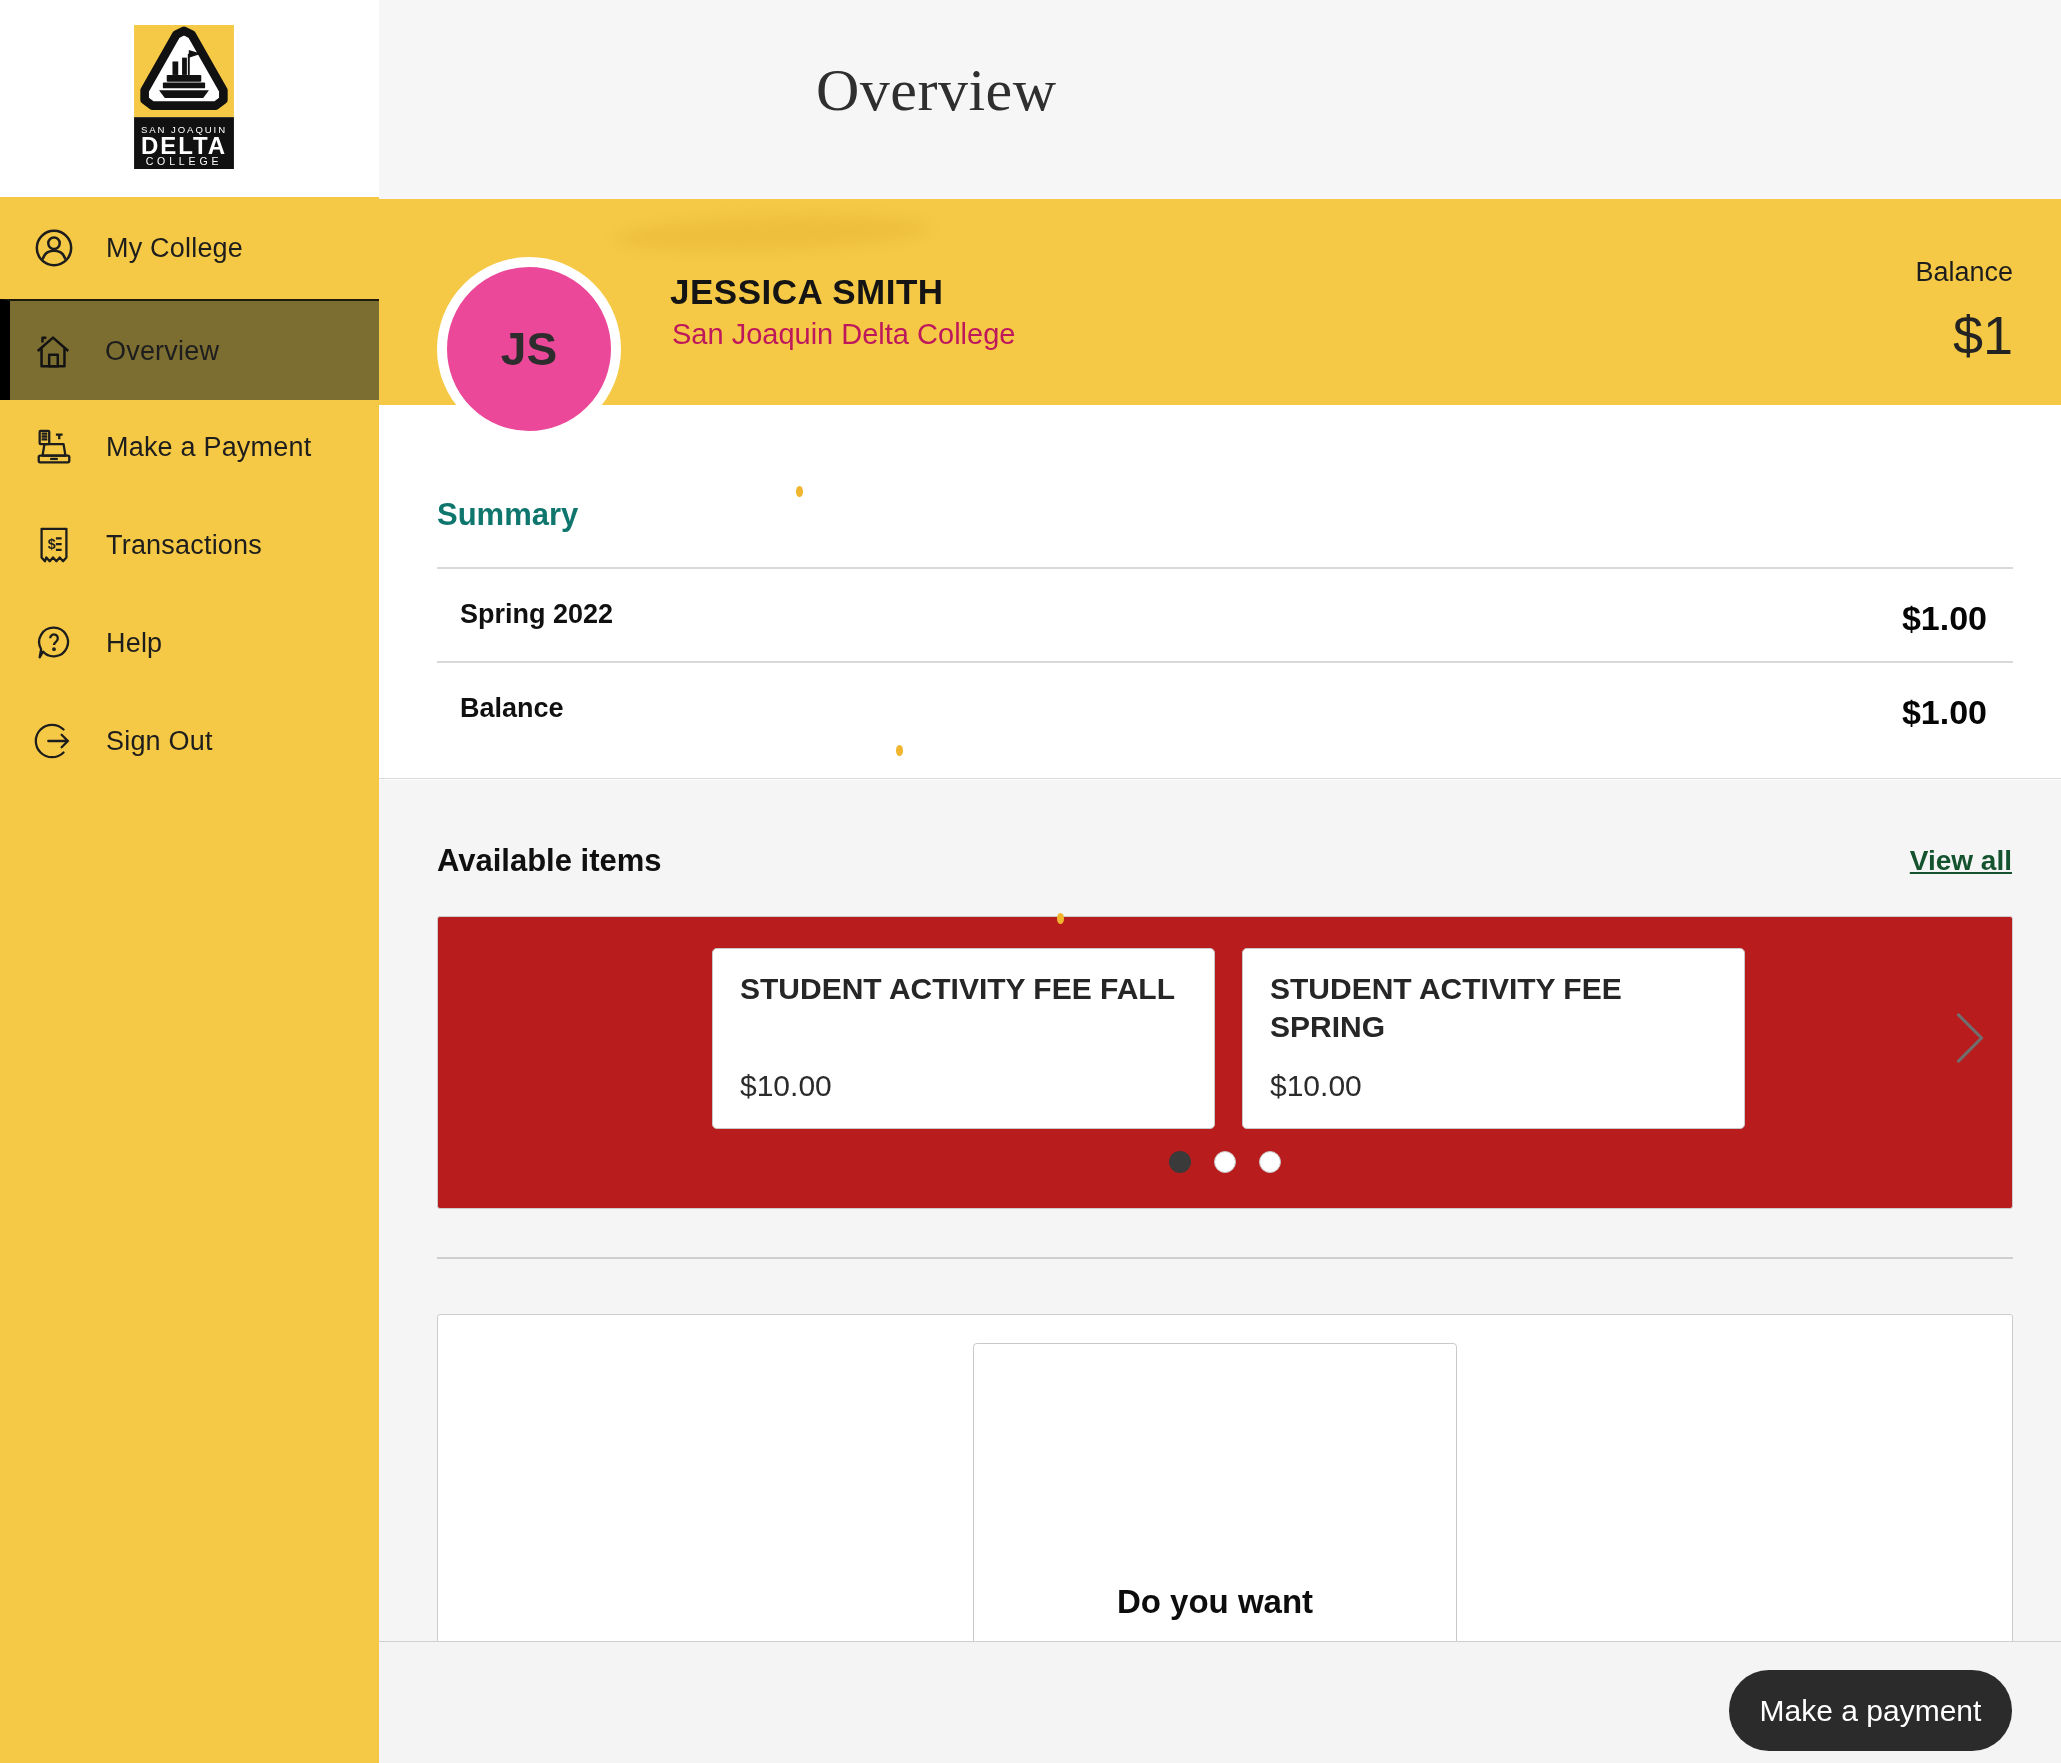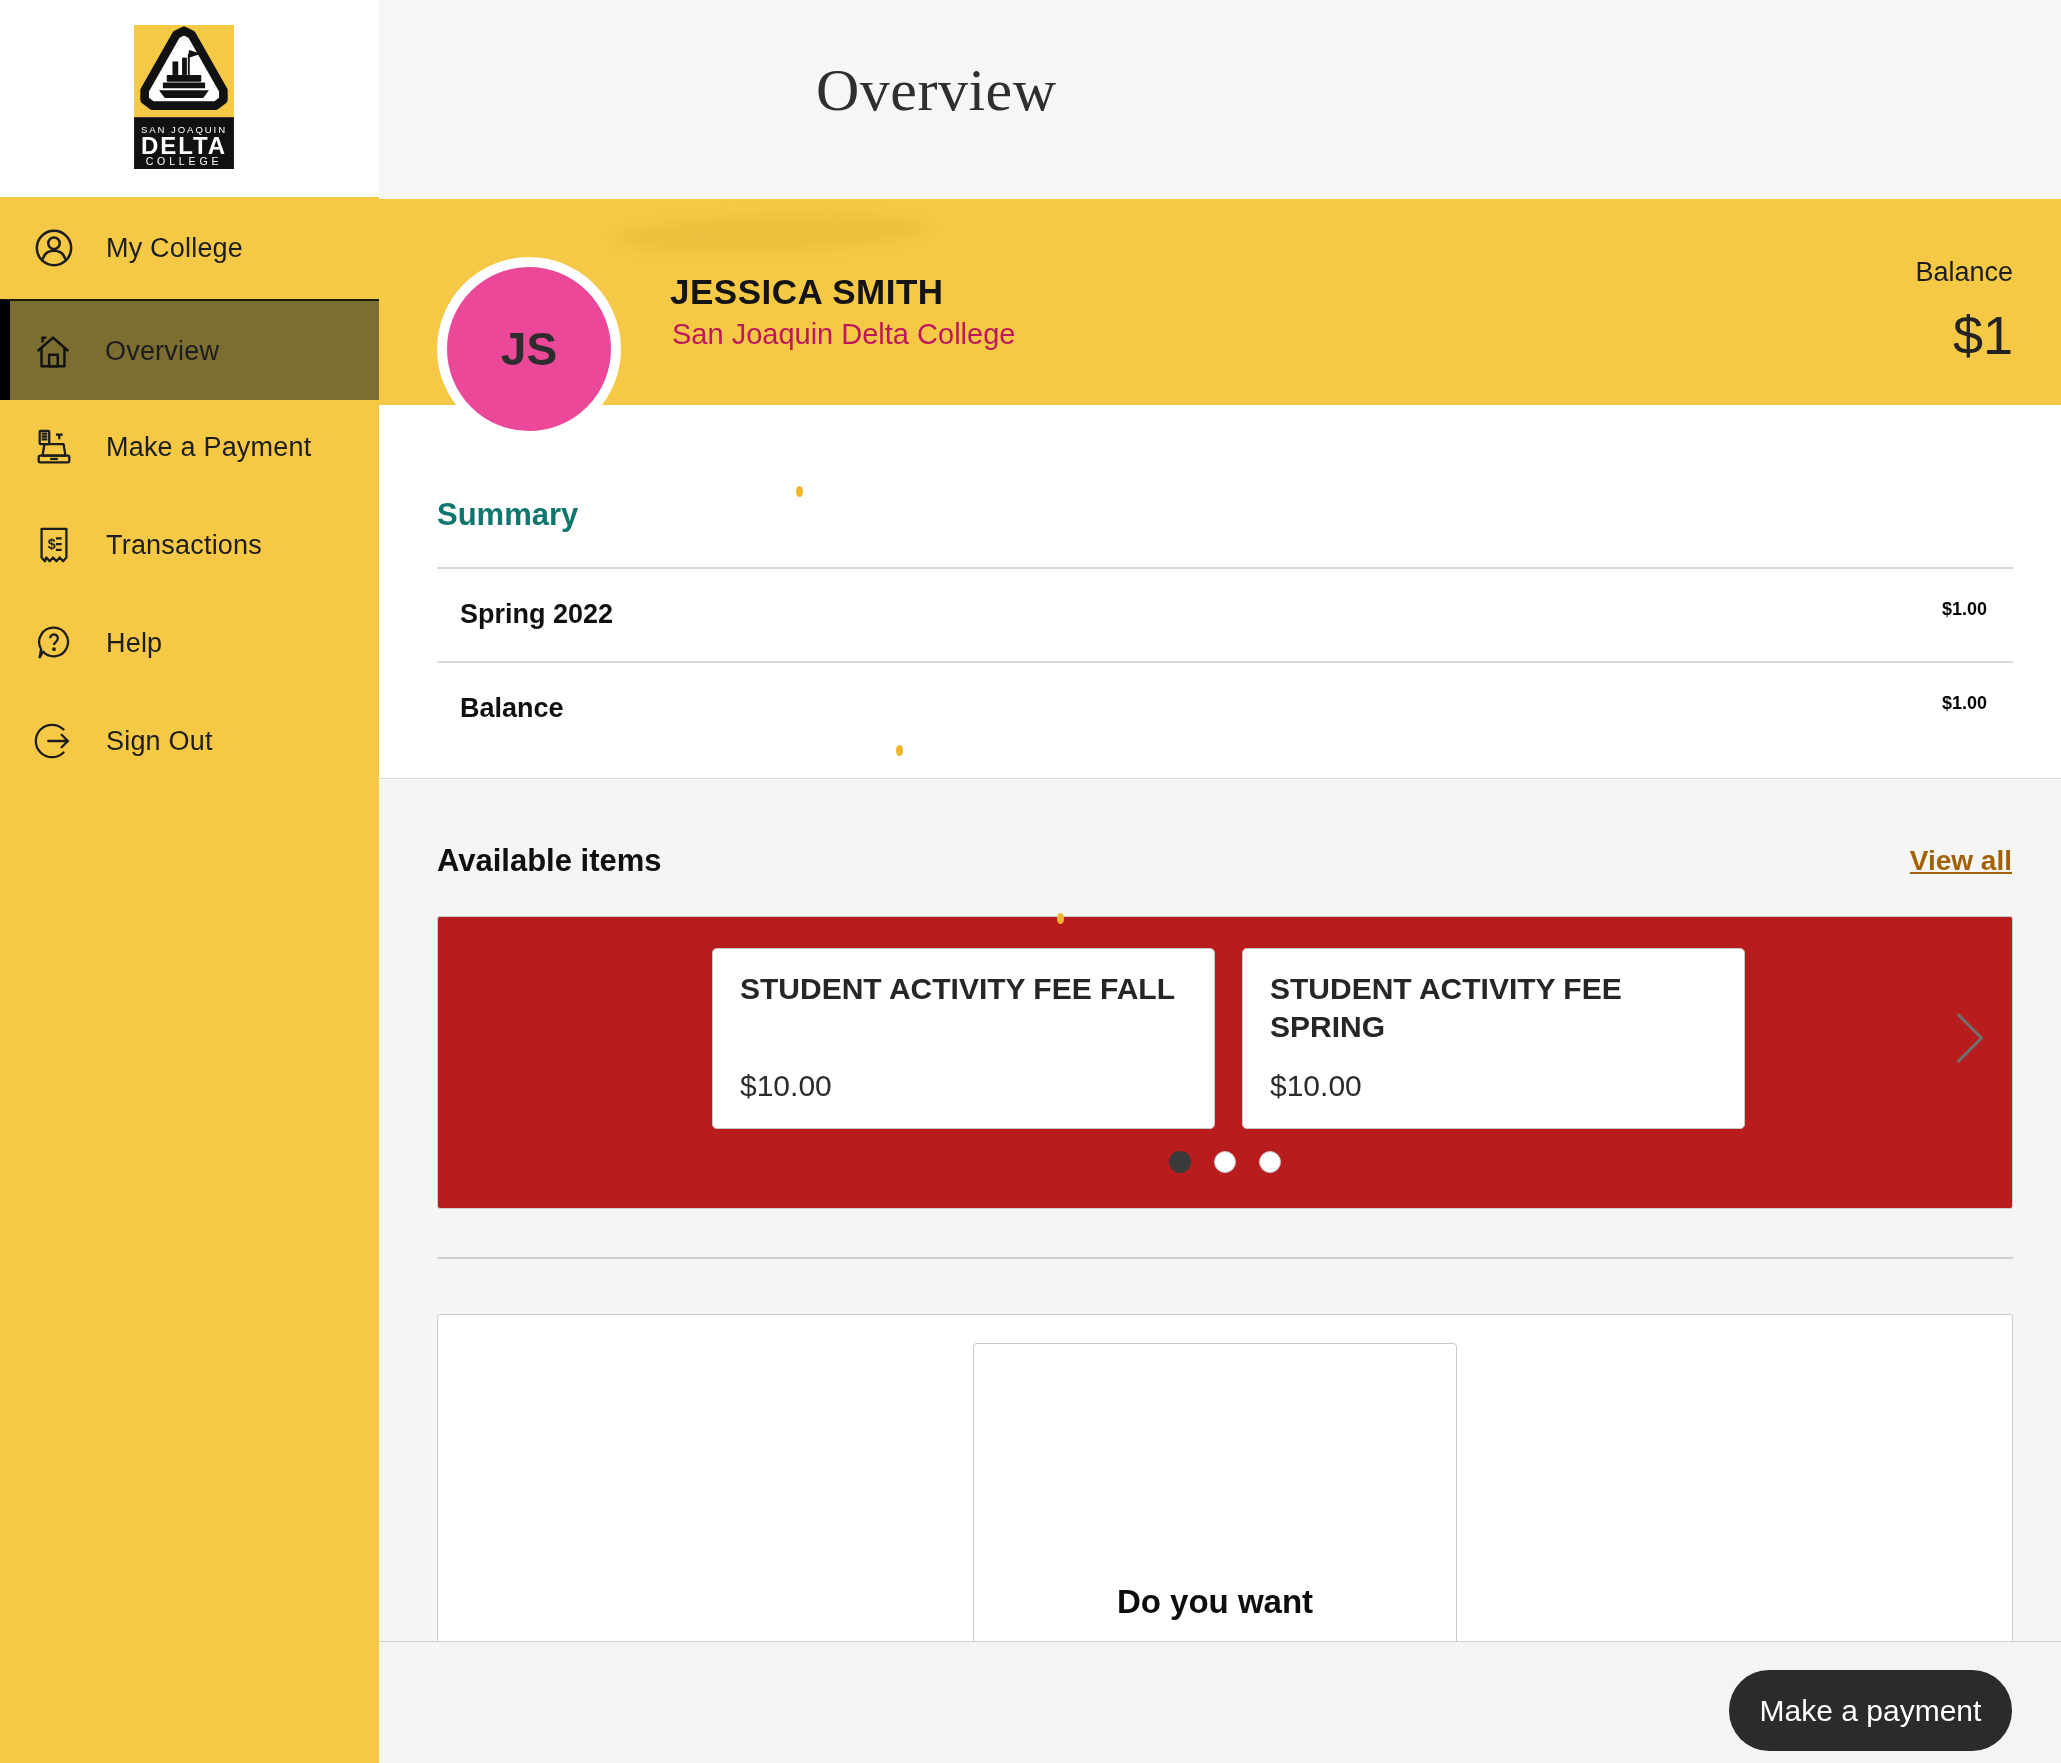--- a/index.html
+++ b/index.html
@@ -58,31 +58,31 @@
   .banner-balance-label{left:1537px;top:257px;width:476px;text-align:right;font-size:27px;color:#1d1d1d;}
   .banner-balance-value{left:1537px;top:304px;width:476px;text-align:right;font-size:54px;color:#232323;}
 
   
   .summary-bg{left:379px;top:405px;width:1682px;height:373px;background:#ffffff;border-bottom:1.9px solid #dadada;}
   .summary-title{left:437px;top:497px;font-size:31px;font-weight:700;color:#0f766e;}
   .divider{background:#d9d9d9;height:1.9px;}
   .div-1{left:437px;top:567px;width:1576px;}
   .div-2{left:437px;top:661px;width:1576px;}
   .sum-row-label{left:460px;font-size:27px;font-weight:700;color:#101010;}
-  .sum-row-value{left:1537px;width:450px;text-align:right;font-size:18px;color:#050505;}
+  .sum-row-value{left:1537px;width:450px;text-align:right;font-size:34px;color:#050505;}
   .sum-l1{top:599px;} .sum-v1{top:599px;font-weight:700;}
   .sum-l2{top:693px;} .sum-v2{top:693px;font-weight:800;}
 
   
   .lower-bg{left:379px;top:780px;width:1682px;height:984px;background:#f5f5f5;}
 
   .avail-title{left:437px;top:843px;font-size:31px;font-weight:700;color:#101010;}
   .view-all{
     left:1724px;top:845px;width:288px;text-align:right;
-    font-size:28px;font-weight:700;color:#a16207;text-decoration:underline;cursor:pointer;
+    font-size:28px;font-weight:700;color:#14532d;text-decoration:underline;cursor:pointer;
   }
 
   .carousel-card{
     left:437px;top:916px;width:1576px;height:293px;background:#b91c1c;
     border:1.9px solid #cccccc;border-radius:2.9px;box-sizing:border-box;
   }
   .item-card{
     position:absolute;top:31px;width:503px;height:181px;background:#ffffff;
     border:1.9px solid #c9c9c9;border-radius:4.8px;box-sizing:border-box;cursor:pointer;
   }

